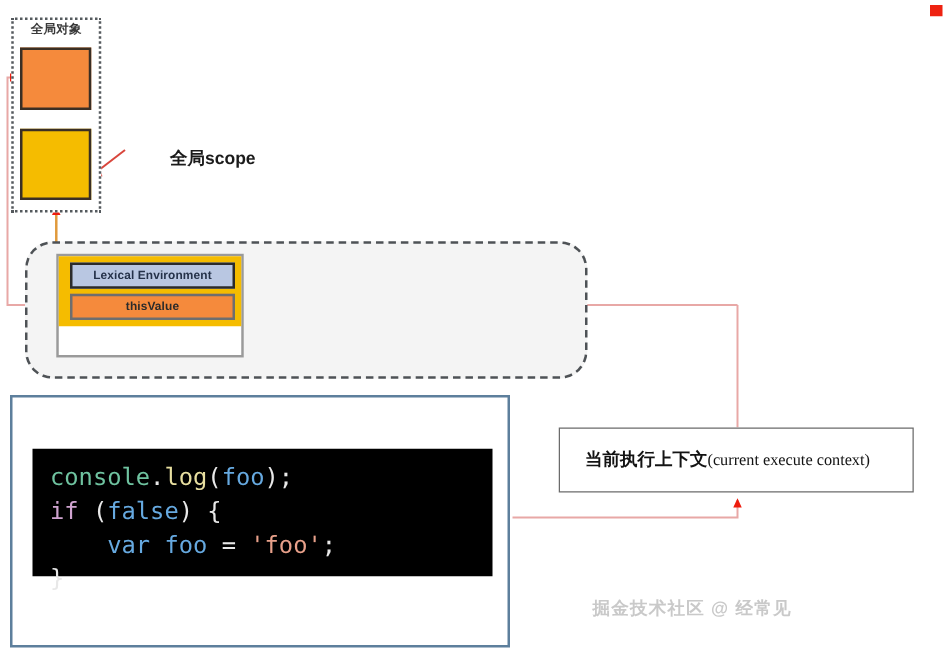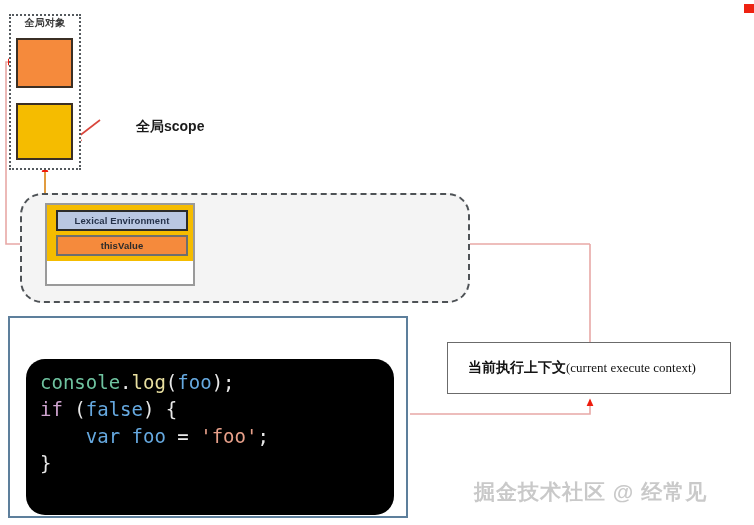--- a/index.html
+++ b/index.html
@@ -152,25 +152,24 @@
     height: 202px;
     border: 2px solid #5d7f9c;
     background: #ffffff;
     box-sizing: border-box;
   }
   .code-black {
     position: absolute;
     left: 16px;
     top: 41px;
     width: 368px;
-    height: 156px;
+    height: 102px;
     background: #000000;
     box-sizing: border-box;
     padding: 10px 0 0 0;
-    border-radius: 19px;
   }
   .code-black pre {
     margin: 0;
     font-family: "DejaVu Sans Mono", "Liberation Mono", monospace;
     font-size: 19px;
     line-height: 27px;
     color: #e8e8e8;
     white-space: pre;
     padding-left: 14px;
   }
@@ -206,21 +205,21 @@
     font-size: 13px;
     color: #131313;
     font-family: "Liberation Serif", serif;
   }
 
   
   .watermark {
     position: absolute;
     left: 474px;
     top: 478px;
-    font-size: 21px;
+    font-size: 14px;
     font-weight: bold;
     color: #c9c9c9;
     white-space: nowrap;
     letter-spacing: 1px;
   }
 
   
   .top-arrow {
     position: absolute;
     right: 0px;

